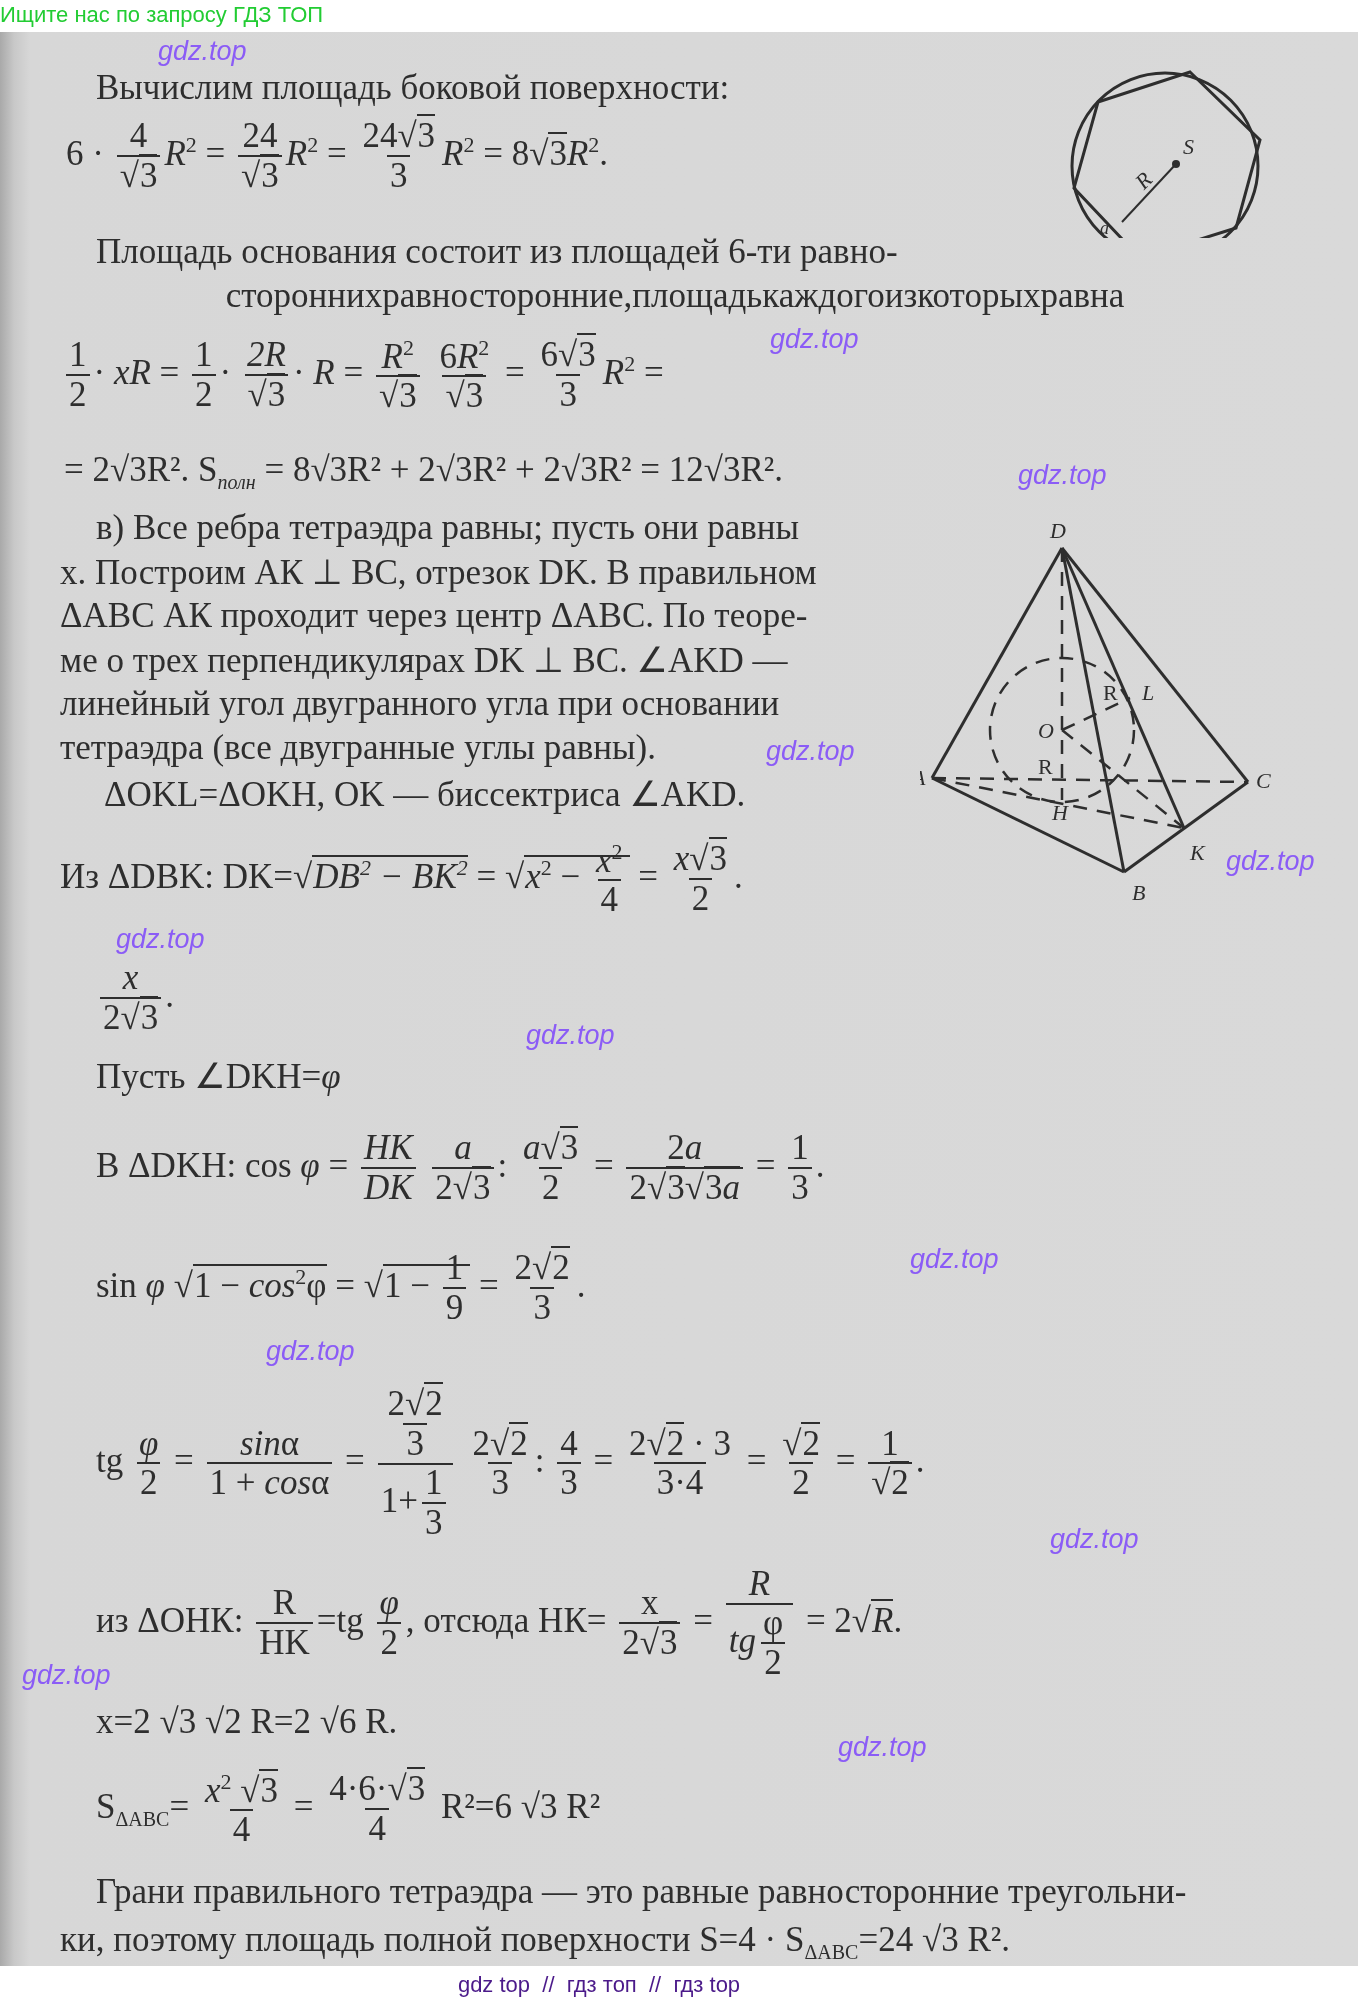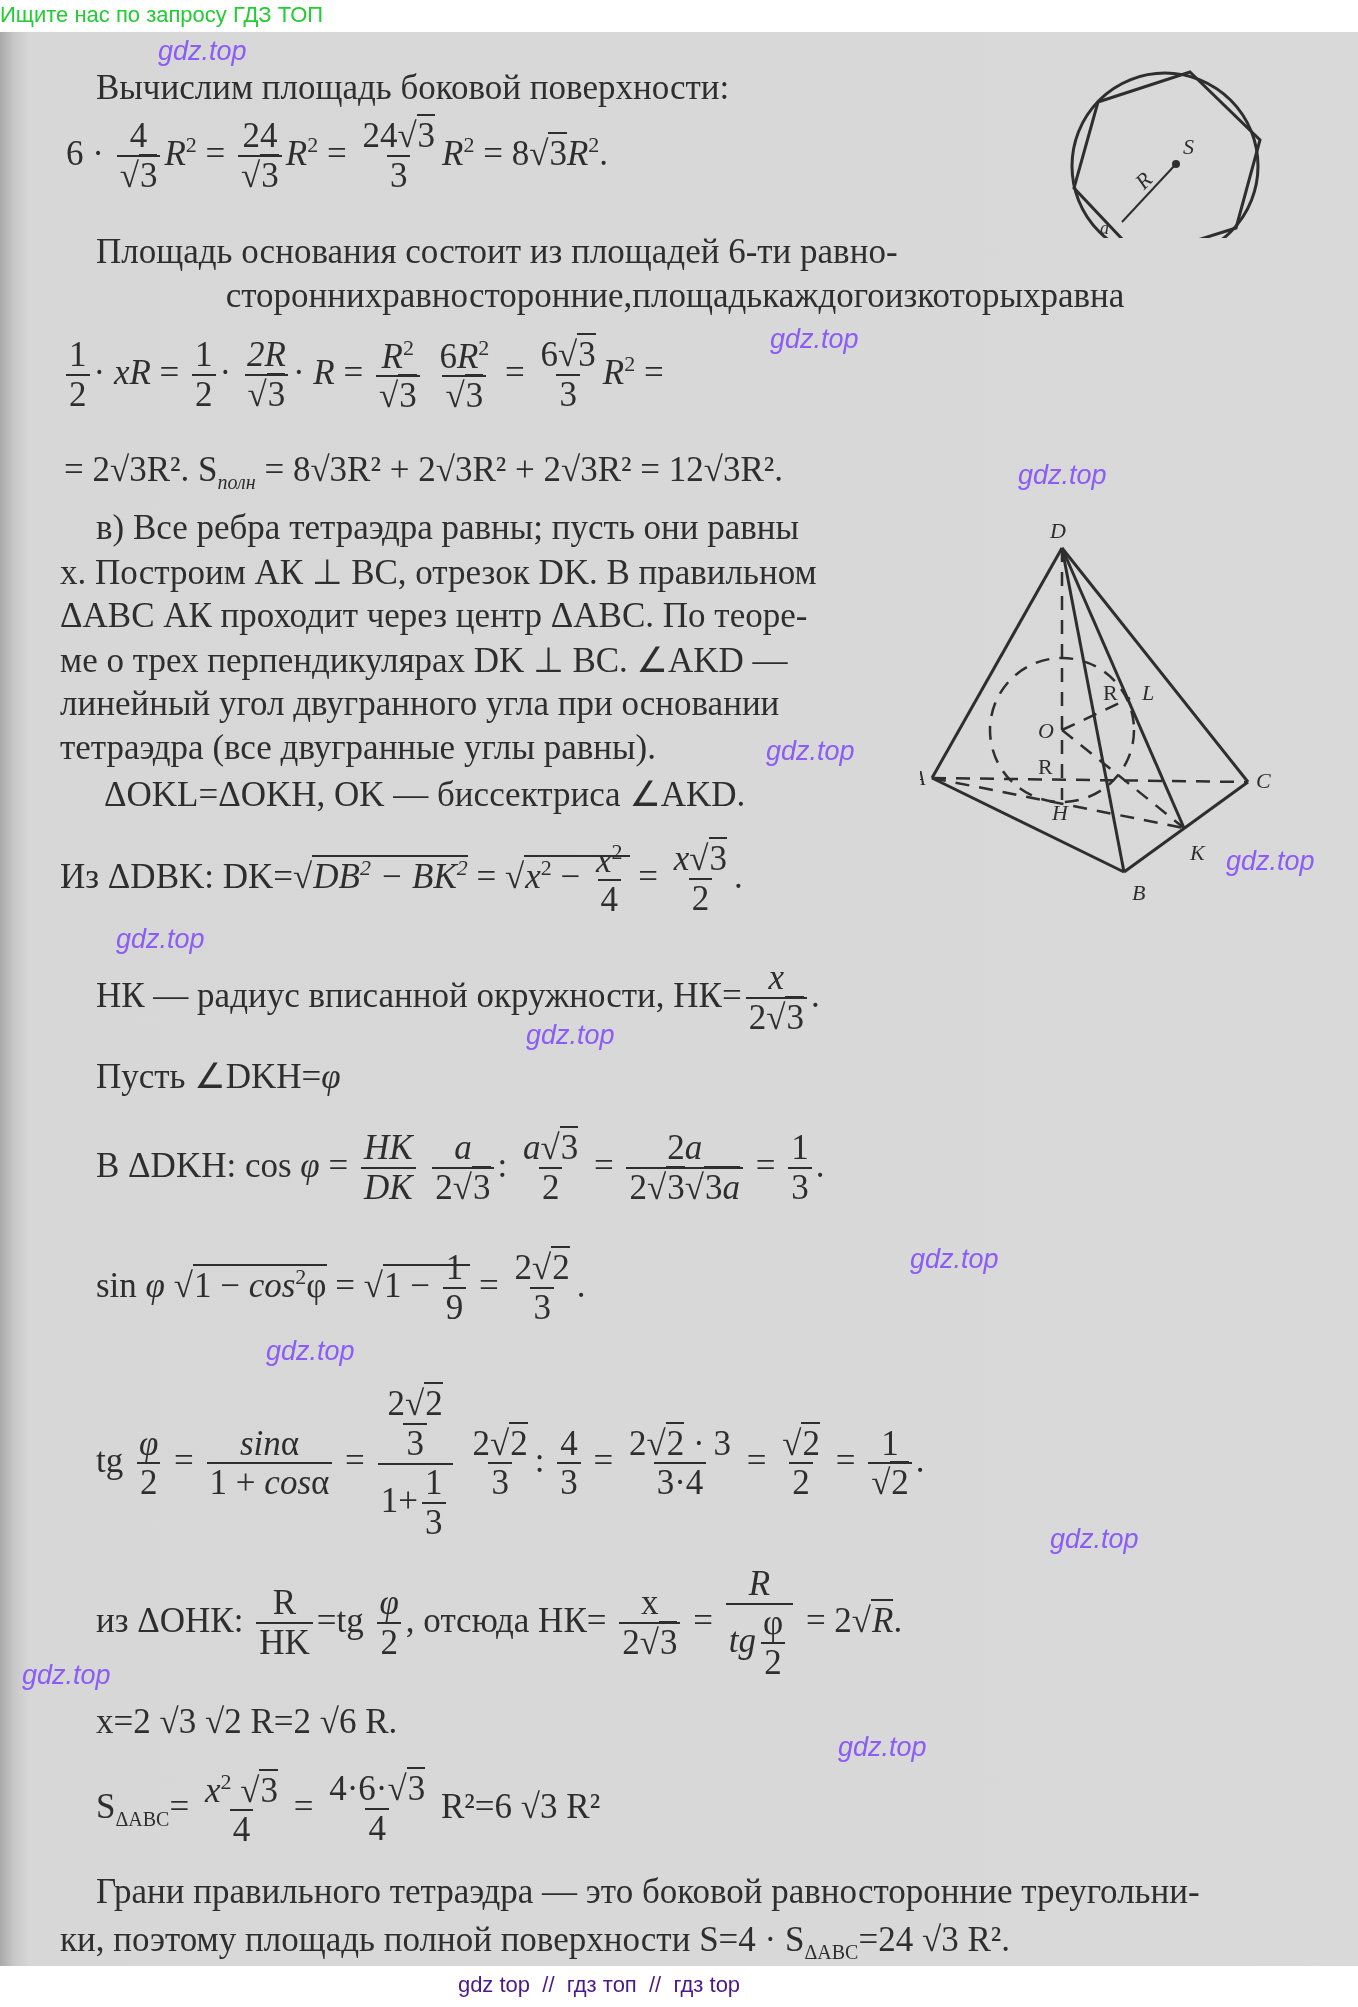--- a/index.html
+++ b/index.html
@@ -156,21 +156,21 @@
         <span class="n"><span class="i">x</span><sup>2</sup></span>
         <span class="d">4</span>
       </span></span> =
   <span class="frac">
       <span class="n"><span class="i">x</span>√<span class="sq">3</span></span>
       <span class="d">2</span>
     </span>.
 </div>
 
 <div class="t" style="left:96px;top:960px">
-  <span>НК — радиус вписанной окружности, НК=</span><span class="frac">
+  <span class="frac">
       <span class="n i">x</span>
       <span class="d">2√<span class="sq">3</span></span>
     </span>.
 </div>
 
 <div class="t" style="left:96px;top:1056px">
   <span>Пусть ∠DKH=</span><span class="i">φ</span>
 </div>
 
 <div class="t" style="left:96px;top:1130px">
@@ -283,18 +283,18 @@
       <span class="n"><span class="i">x</span><sup>2</sup> √<span class="sq">3</span></span>
       <span class="d">4</span>
     </span> =
   <span class="frac">
       <span class="n">4·6·√<span class="sq">3</span></span>
       <span class="d">4</span>
     </span>
   <span>R²=6 √3 R²</span>
 </div>
 
-<div class="t" style="left:96px;top:1872px">Грани правильного тетраэдра — это боковой равносторонние треугольни-</div>
+<div class="t" style="left:96px;top:1872px">Грани правильного тетраэдра — это равные равносторонние треугольни-</div>
 <div class="t" style="left:60px;top:1920px">
   <span>ки, поэтому площадь полной поверхности S=4 · S</span><sub>ΔABC</sub><span>=24 √3 R².</span>
 </div>
 
 <div class="bottombar"><span style="white-space:pre">gdz top  //  гдз топ  //  гдз top</span></div>
 
 </body></html>

